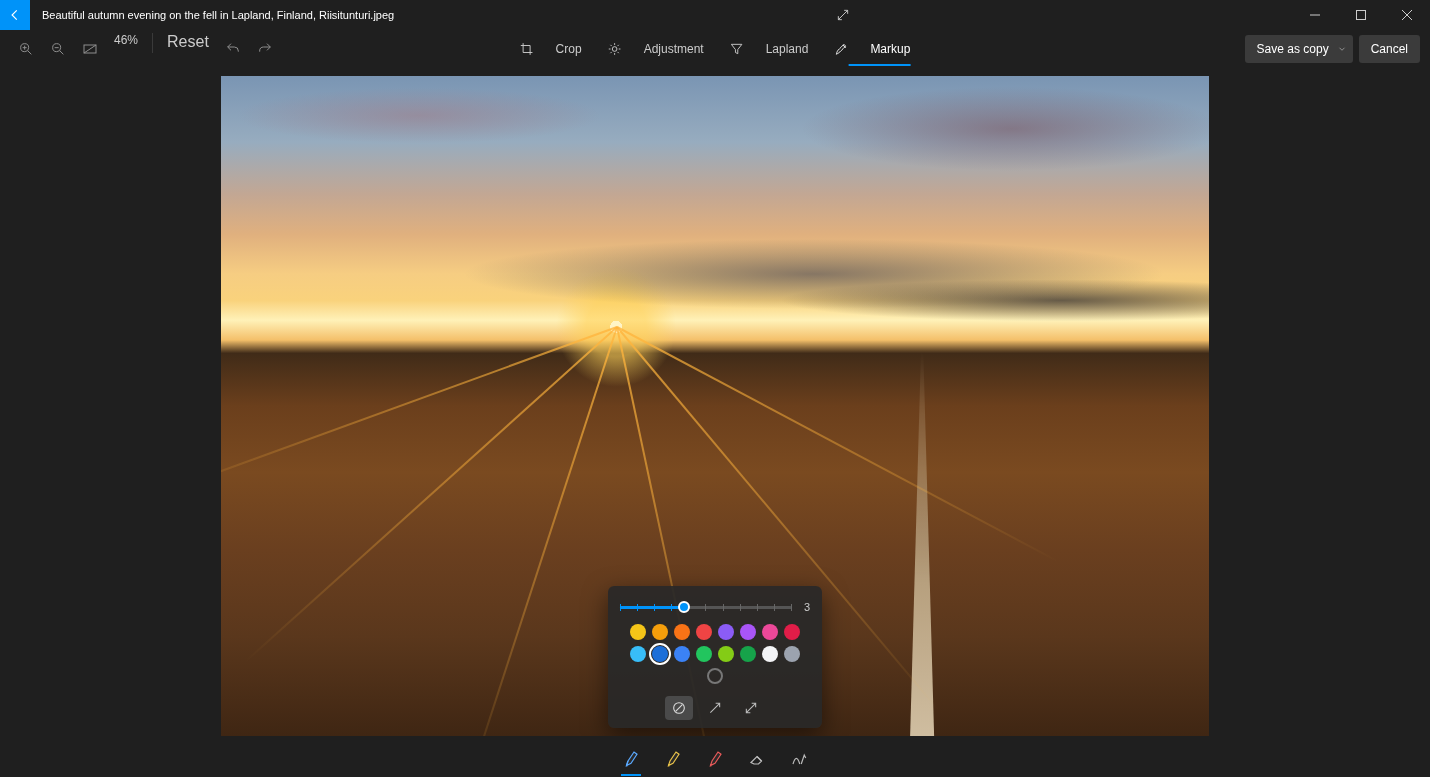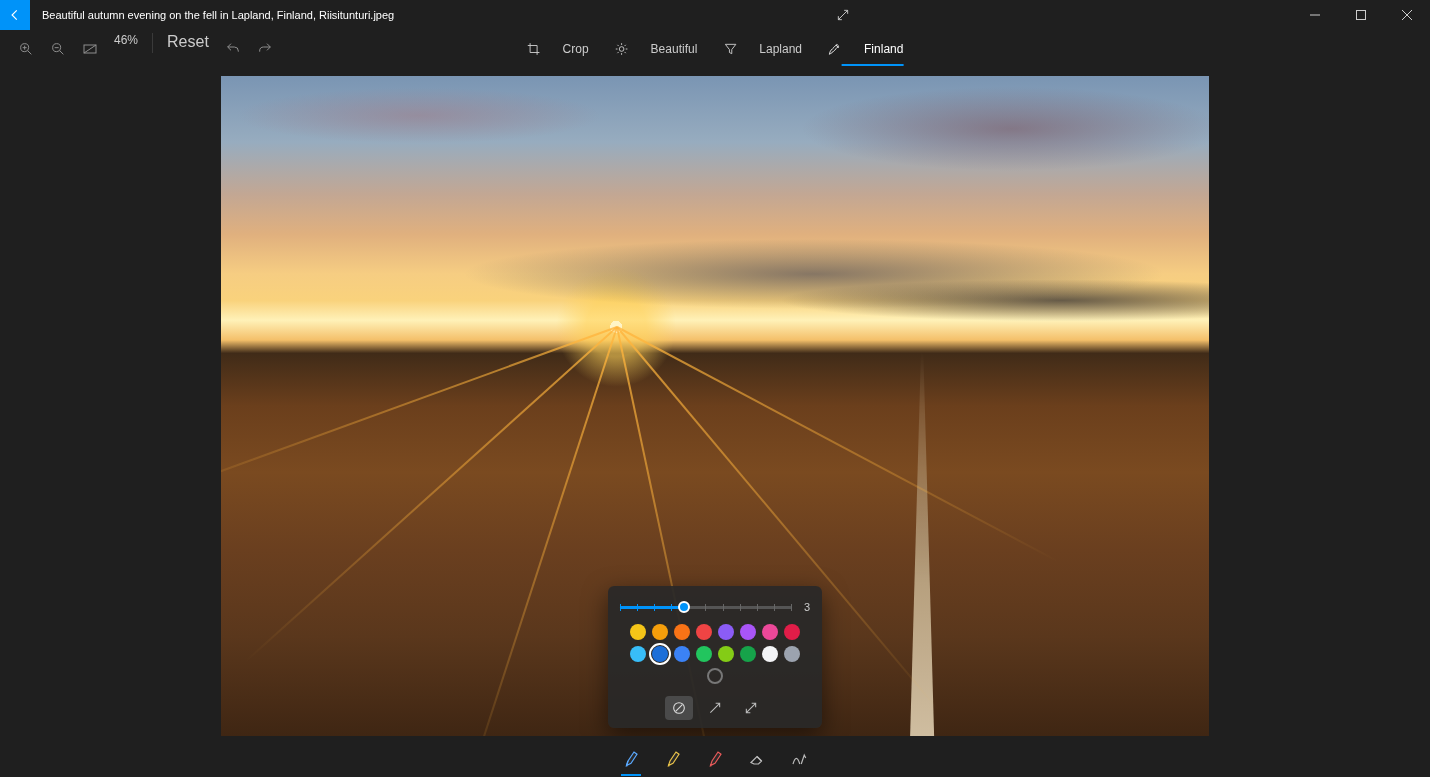--- a/index.html
+++ b/index.html
@@ -185,40 +185,53 @@
           </span>
         <span>Crop</span>
       </div>
       <div class="tab">
         <span>
           <svg width="14" height="14" viewBox="0 0 24 24" fill="none" stroke="#ccc" stroke-width="1.6">
             <circle cx="12" cy="12" r="4"></circle>
               <path d="M12 2v3M12 19v3M2 12h3M19 12h3M4.9 4.9l2.1 2.1M17 17l2.1 2.1M4.9 19.1L7 17M17 7l2.1-2.1"></path>
             </svg>
           </span>
-        <span>Beautiful</span>
+        <span>Adjustment</span>
       </div>
       <div class="tab">
         <span>
           <svg width="14" height="14" viewBox="0 0 24 24" fill="none" stroke="#ccc" stroke-width="1.6">
             <path d="M3 4h18l-7 9v7l-4-2v-5z"></path>
             </svg>
           </span>
         <span>Lapland</span>
       </div>
       <div class="tab active">
         <span>
           <svg width="14" height="14" viewBox="0 0 24 24" fill="none" stroke="#fff" stroke-width="1.6">
             <path d="M3 21s1-5 3-7 10-10 10-10 3 3 3 3-8 8-10 10-6 4-6 4zM14 5l5 5"></path>
             </svg>
           </span>
-        <span>Finland</span>
-      </div>
-    </div>
-
+        <span>Markup</span>
+      </div>
+    </div>
+
+    <div class="tl-right">
+      <button class="btn split">
+        <span>Save as copy</span>
+        <span class="chev">
+          <svg width="10" height="10" viewBox="0 0 24 24" fill="none" stroke="#ccc" stroke-width="2">
+              <path d="M6 9l6 6 6-6"></path>
+            </svg>
+        </span>
+      </button>
+      <button class="btn cancel">
+        <span>Cancel</span>
+      </button>
+    </div>
   </div>
 
   <div class="canvas-area">
     <div class="image">
       <div class="path"></div>
       <div class="ray r1"></div>
       <div class="ray r2"></div>
       <div class="ray r3"></div>
       <div class="ray r4"></div>
       <div class="ray r5"></div>

